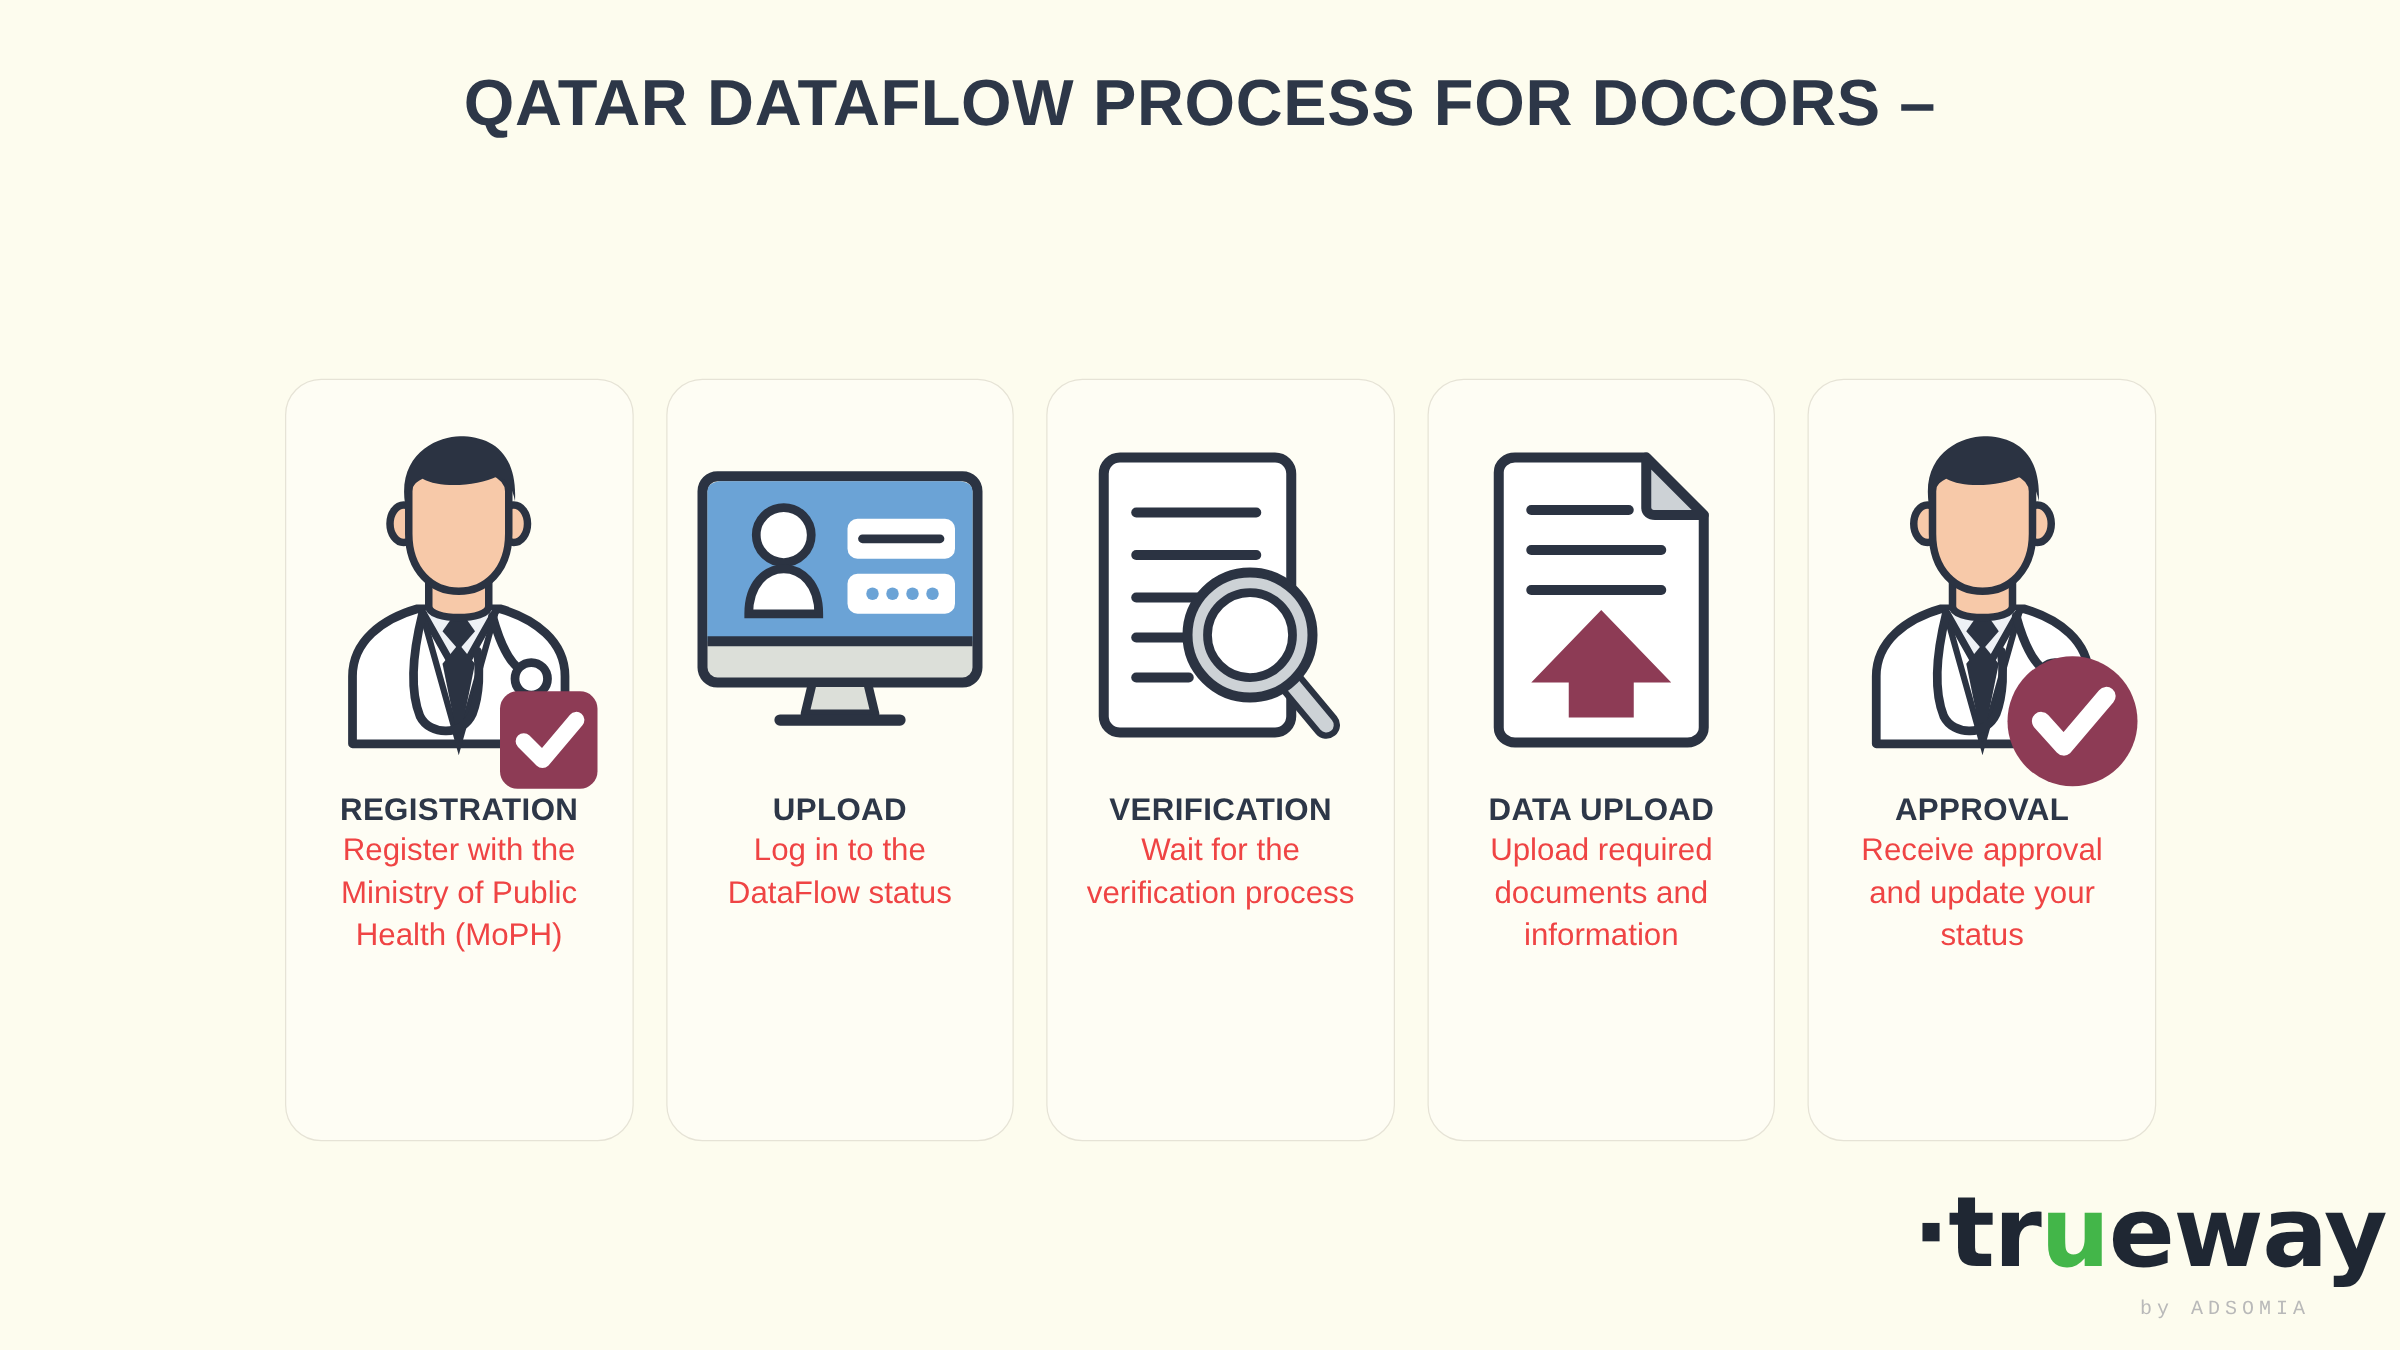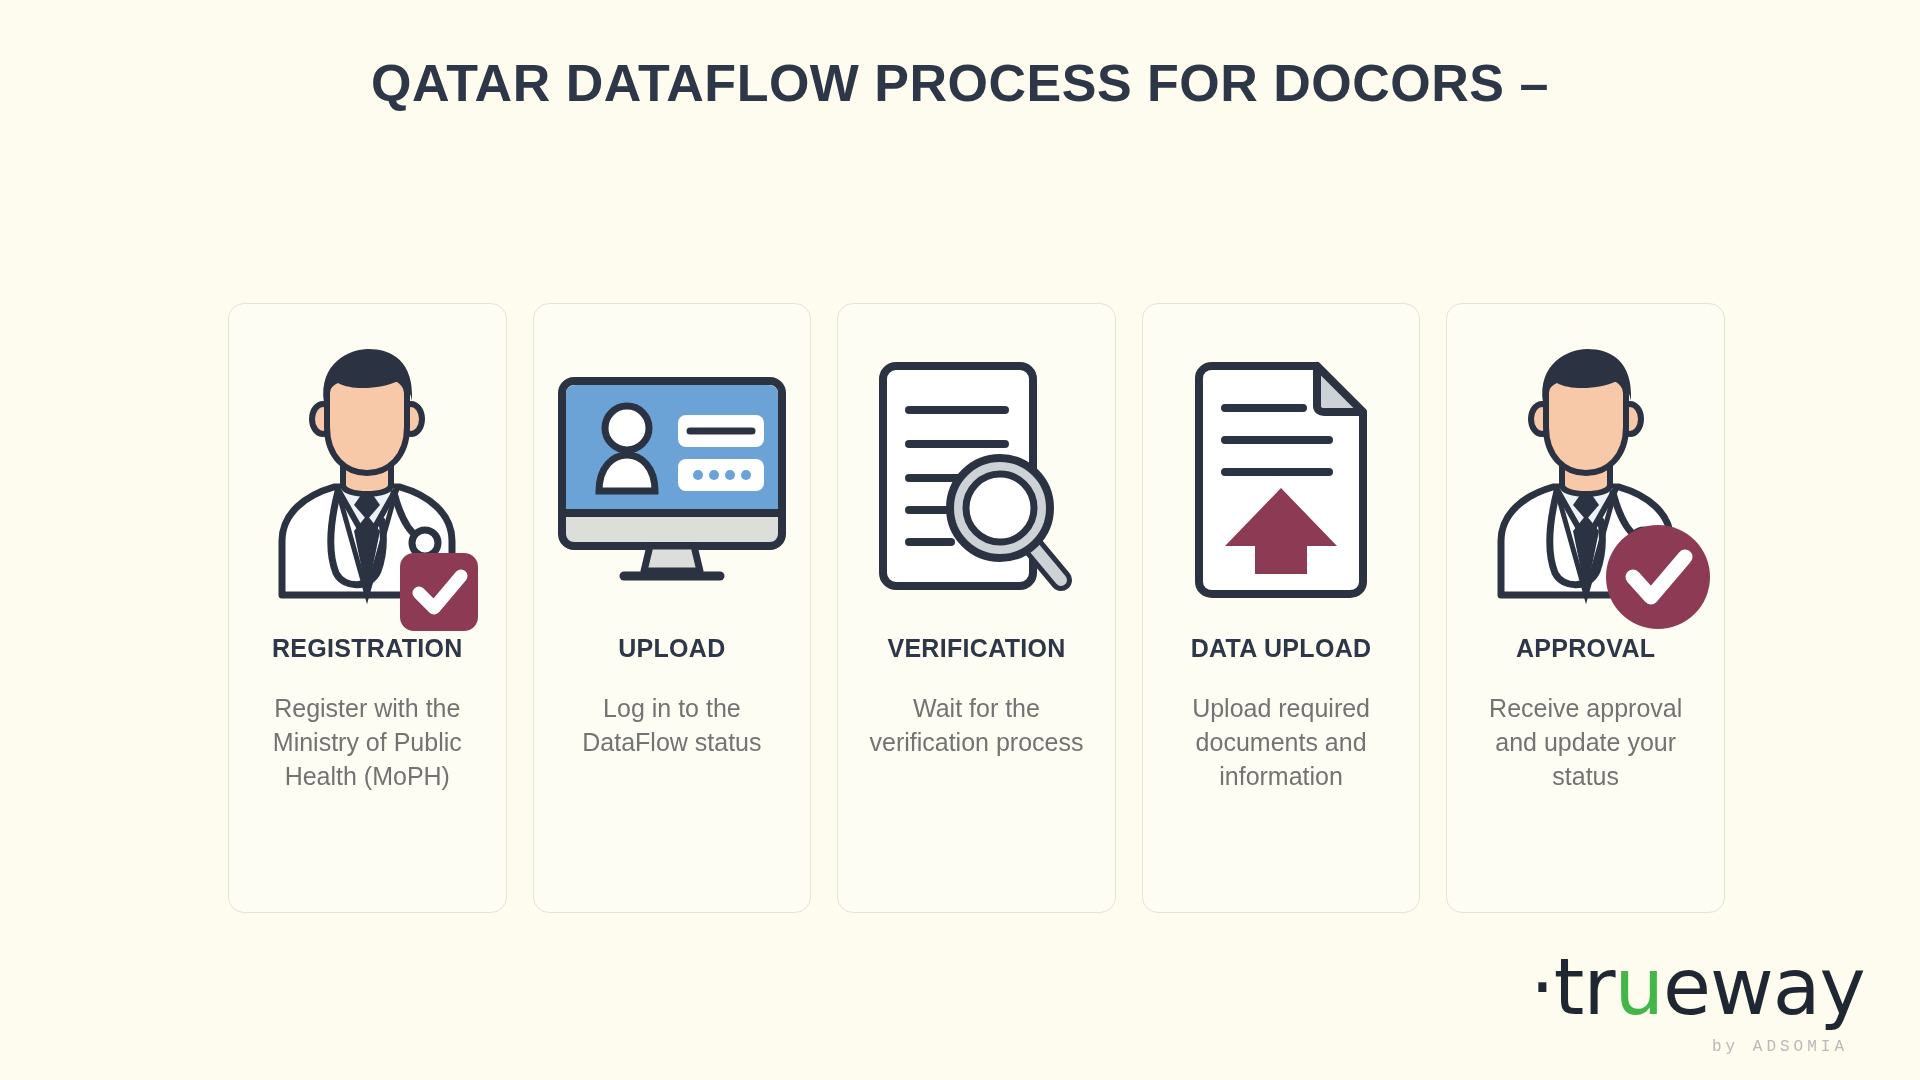--- a/index.html
+++ b/index.html
@@ -40,21 +40,21 @@
     height:610px;
     display:flex;
     gap:26px;
   }
 
   .card {
     position:relative;
     flex:1 1 0;
     background:#fefdf4;
     border:1.5px solid #e6e3d6;
-    border-radius:16px;
+    border-radius:29px;
     display:flex;
     flex-direction:column;
     align-items:center;
     padding-top:26px;
   }
 
   .icon-box {
     position:relative;
     width:100%;
     height:300px;
@@ -68,42 +68,41 @@
   .card-title {
     font-weight:bold;
     font-size:25px;
     letter-spacing:0.3px;
     color:#2d3748;
     text-align:center;
     margin-top:4px;
   }
 
   .card-desc {
-    margin-top:28px;
     font-size:25px;
     line-height:1.36;
-    color:#737373;
+    color:#ef4444;
     text-align:center;
     padding:0 20px;
     font-weight:400;
   }
 
   
   .logo {
     position:absolute;
     right:60px;
     bottom:22px;
     width:330px;
     height:110px;
   }
   .logo-word {
     position:relative;
     font-family:"DejaVu Sans", sans-serif;
     font-size:78px;
-    font-weight:normal;
+    font-weight:bold;
     color:#1f2733;
     letter-spacing:-1px;
     line-height:1;
     text-align:right;
   }
   .logo-u { color:#43b649; }
   .logo-sub {
     position:absolute;
     right:12px;
     bottom:2px;

